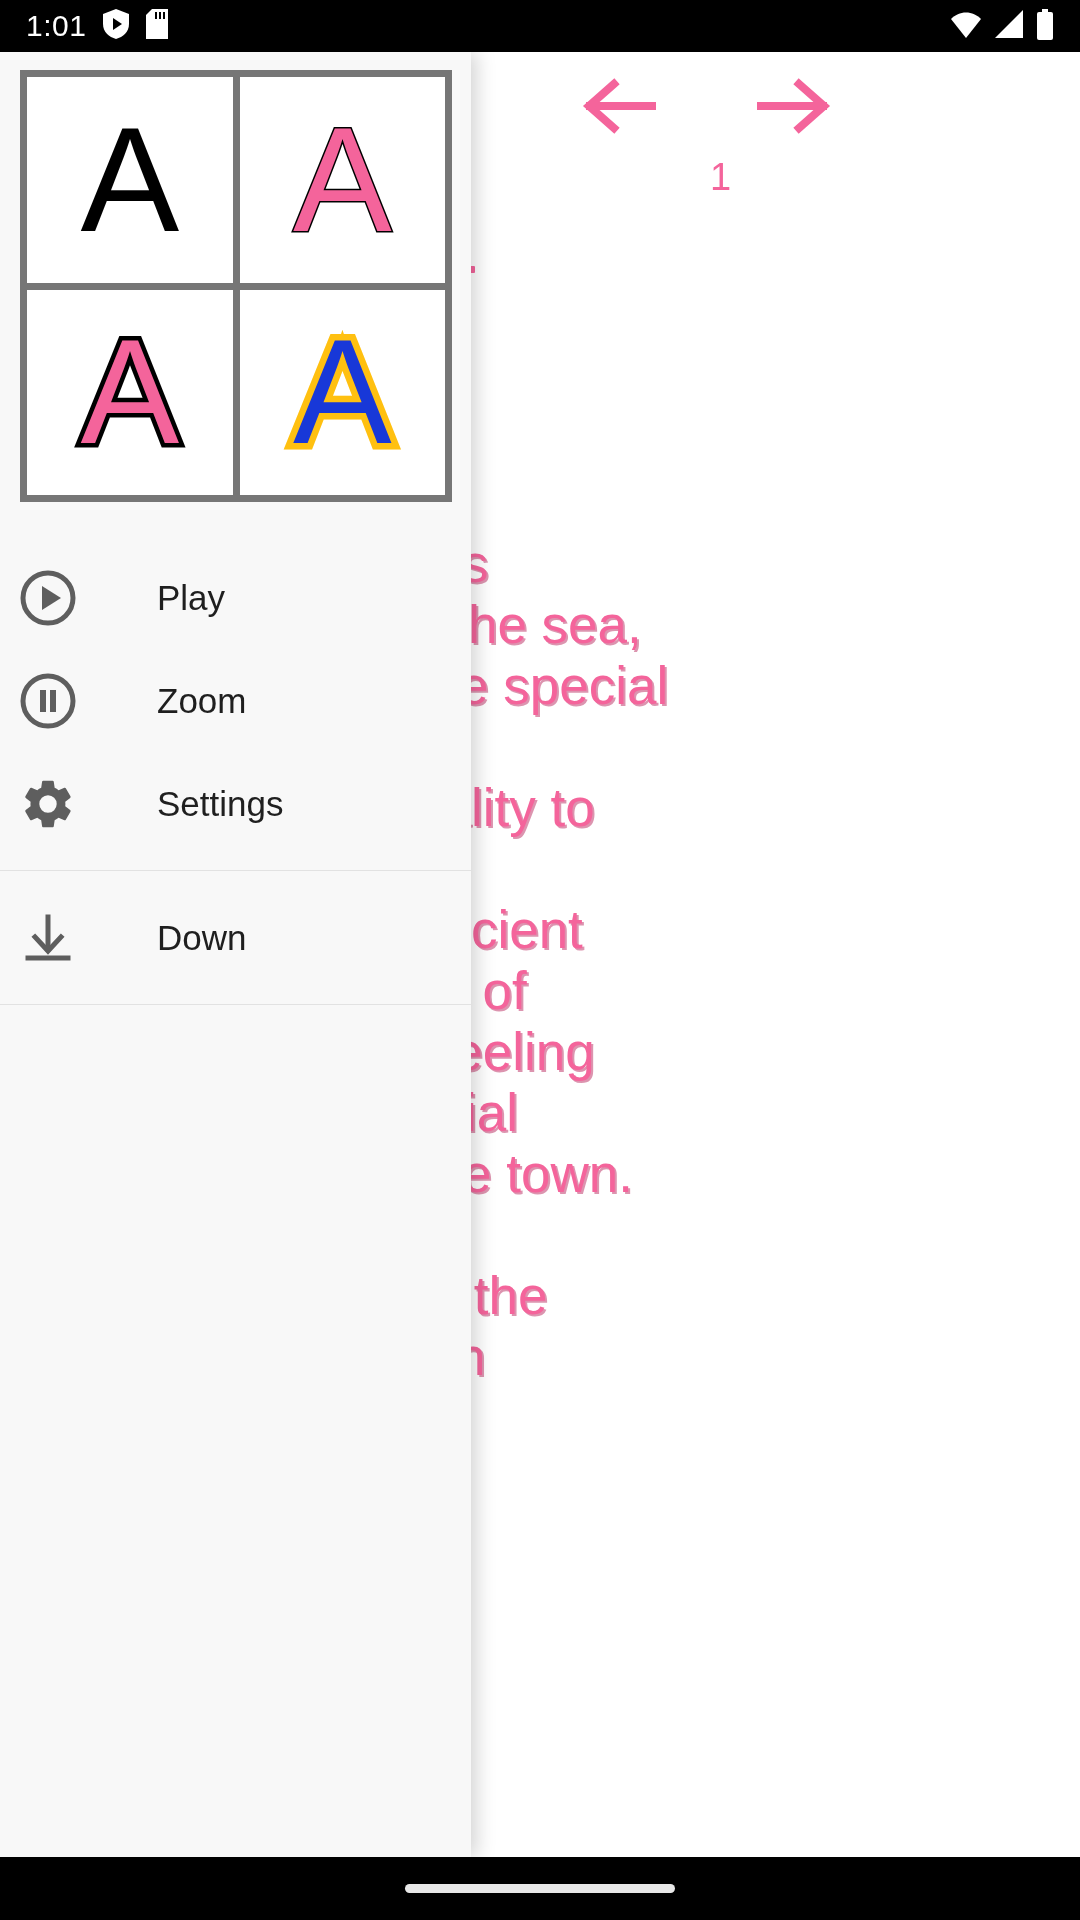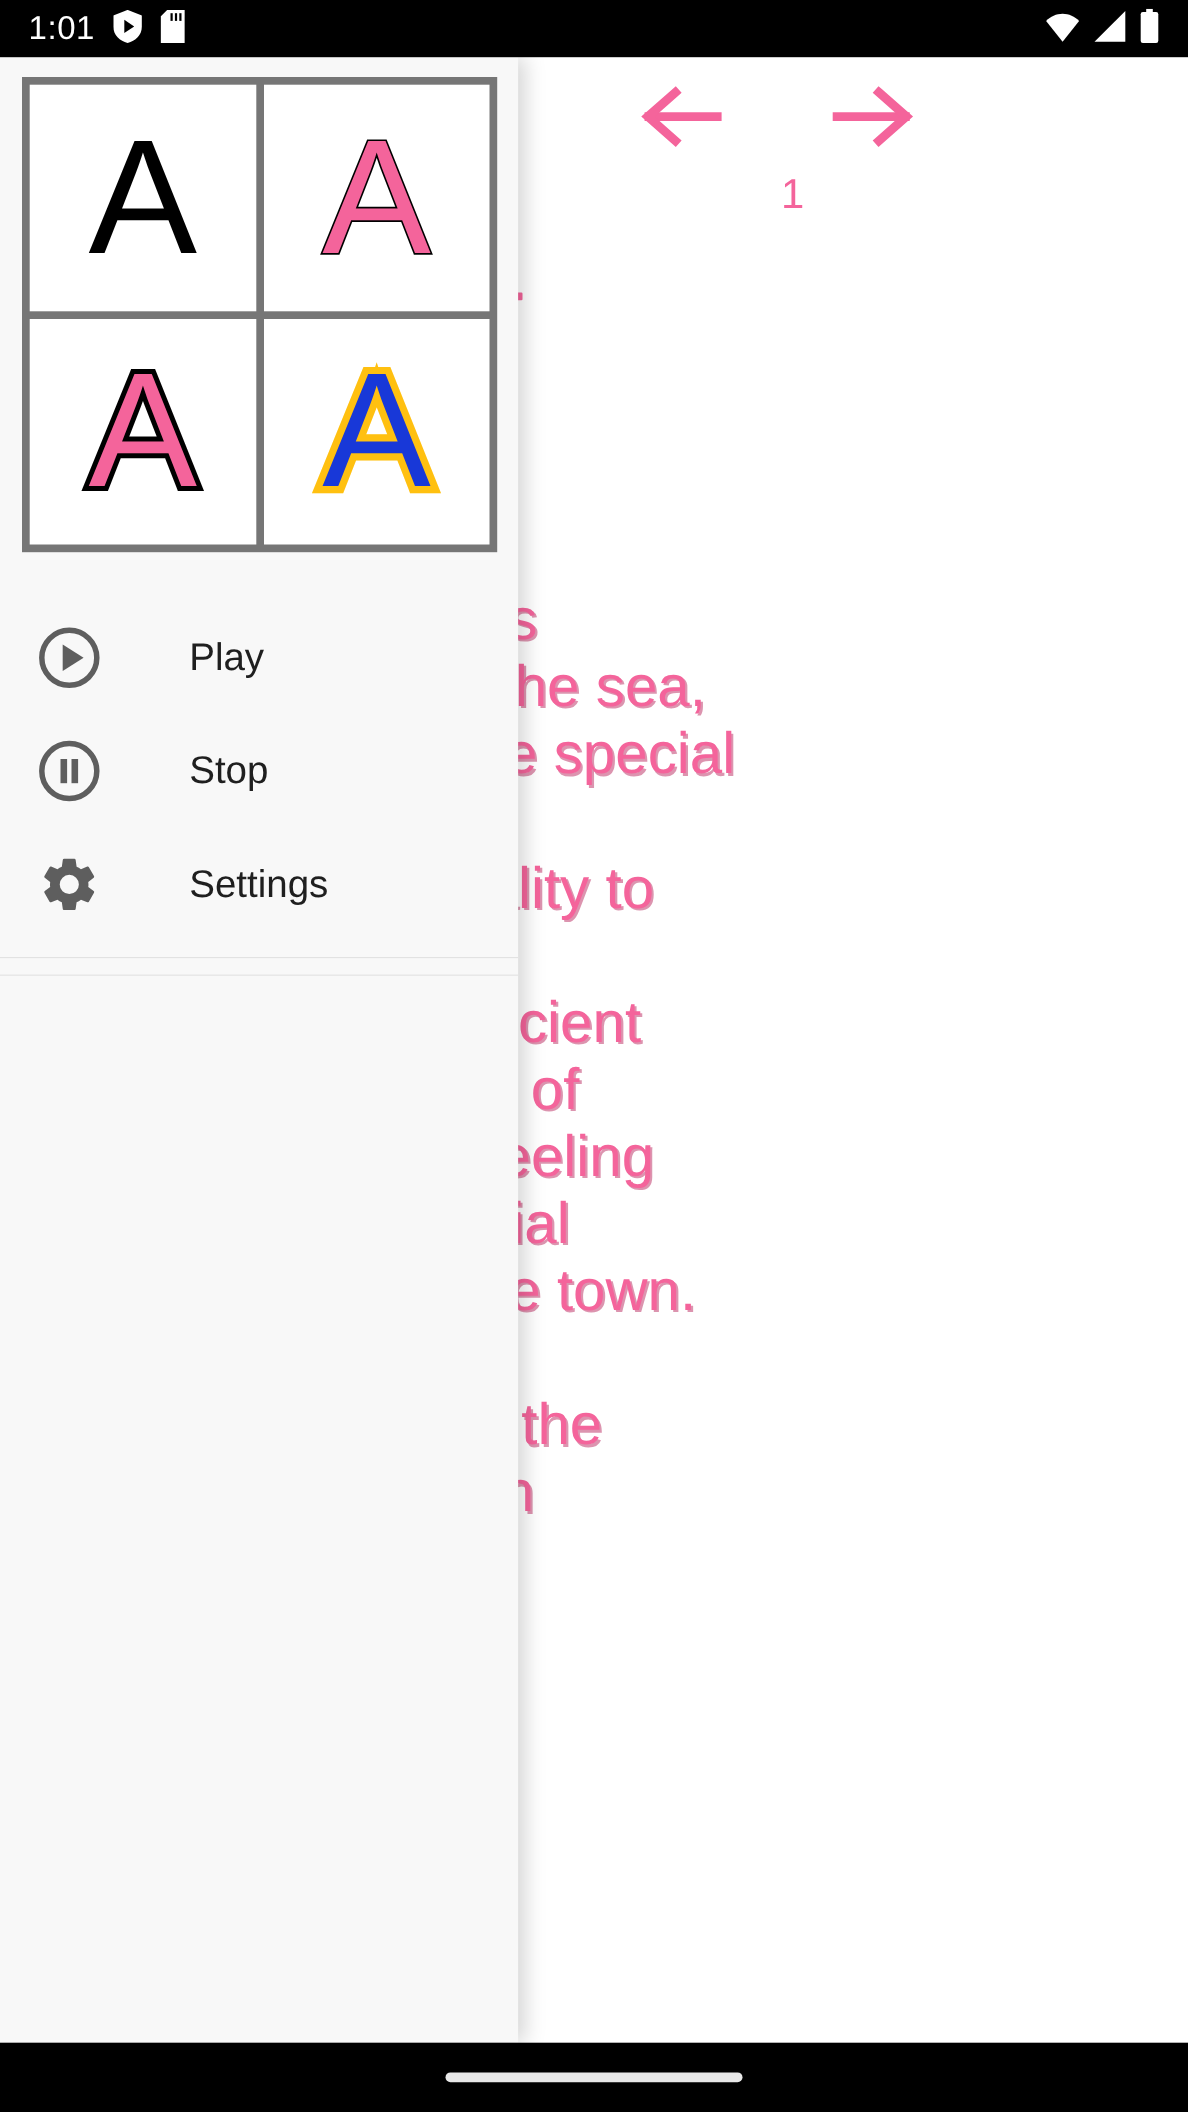--- a/index.html
+++ b/index.html
@@ -88,21 +88,21 @@
   }
   .sw-a-plain { color: #000; }
   .sw-a-pink-thin { color: #f4649b; -webkit-text-stroke: 3px #000; paint-order: stroke fill; }
   .sw-a-pink-thick { color: #f4649b; -webkit-text-stroke: 9px #000; paint-order: stroke fill; }
   .sw-a-blue-gold { color: #1838d8; -webkit-text-stroke: 13px #ffc010; paint-order: stroke fill; }
 
   
   .menu-list { position: absolute; top: 494px; left: 0; width: 471px; }
   .menu-item {
     display: flex; align-items: center;
-    height: 103px; padding-left: 32px;
+    height: 103px; padding-left: 17px;
     cursor: pointer;
   }
   .menu-icon {
     width: 62px; height: 62px; flex: 0 0 62px;
     display: flex; align-items: center; justify-content: center;
     color: #5e5e5e;
   }
   .menu-label {
     margin-left: 78px;
     font-size: 35px; color: #1f1f1f; line-height: 1;
@@ -236,37 +236,49 @@
       </div>
 
       <div class="menu-item">
         <span class="menu-icon">
           <svg width="58" height="58" viewBox="0 0 58 58">
               <circle cx="29" cy="29" r="25" fill="none" stroke="#5e5e5e" stroke-width="5"></circle>
               <rect x="21" y="18" width="6" height="22" fill="#5e5e5e"></rect>
               <rect x="31" y="18" width="6" height="22" fill="#5e5e5e"></rect>
             </svg>
         </span>
-        <span class="menu-label">Stop</span>
+        <span class="menu-label">Zoom</span>
       </div>
 
       <div class="menu-item">
         <span class="menu-icon">
           <svg width="58" height="58" viewBox="0 0 24 24">
               <path fill="#5e5e5e" d="M19.14 12.94a7.07 7.07 0 0 0 0-1.88l2.03-1.58a.5.5 0 0 0 .12-.64l-1.92-3.32a.5.5 0 0 0-.6-.22l-2.39.96a7.3 7.3 0 0 0-1.63-.94l-.36-2.54a.5.5 0 0 0-.5-.42h-3.84a.5.5 0 0 0-.5.42l-.36 2.54c-.59.24-1.13.56-1.63.94l-2.39-.96a.5.5 0 0 0-.6.22L2.65 8.84a.5.5 0 0 0 .12.64l2.03 1.58a7.07 7.07 0 0 0 0 1.88l-2.03 1.58a.5.5 0 0 0-.12.64l1.92 3.32c.13.22.39.3.6.22l2.39-.96c.5.38 1.04.7 1.63.94l.36 2.54c.04.24.25.42.5.42h3.84c.25 0 .46-.18.5-.42l.36-2.54c.59-.24 1.13-.56 1.63-.94l2.39.96c.21.08.47 0 .6-.22l1.92-3.32a.5.5 0 0 0-.12-.64zM12 15.6A3.6 3.6 0 1 1 12 8.4a3.6 3.6 0 0 1 0 7.2z"></path>
             </svg>
         </span>
         <span class="menu-label">Settings</span>
       </div>
 
       <div class="menu-divider"></div>
 
 
 
 
+      <div class="menu-item">
+        <span class="menu-icon">
+          <svg width="58" height="58" viewBox="0 0 58 58">
+              <g stroke="#5e5e5e" stroke-width="5" fill="none" stroke-linecap="square">
+                <line x1="9" y1="49" x2="49" y2="49"></line>
+                <line x1="29" y1="8" x2="29" y2="40"></line>
+                <polyline points="16,28 29,42 42,28"></polyline>
+              </g>
+            </svg>
+        </span>
+        <span class="menu-label">Down</span>
+      </div>
 
       <div class="menu-divider"></div>
 
 
 
     </div>
   </div>
 
   <div class="nav-bar">
     <div class="nav-pill"></div>

